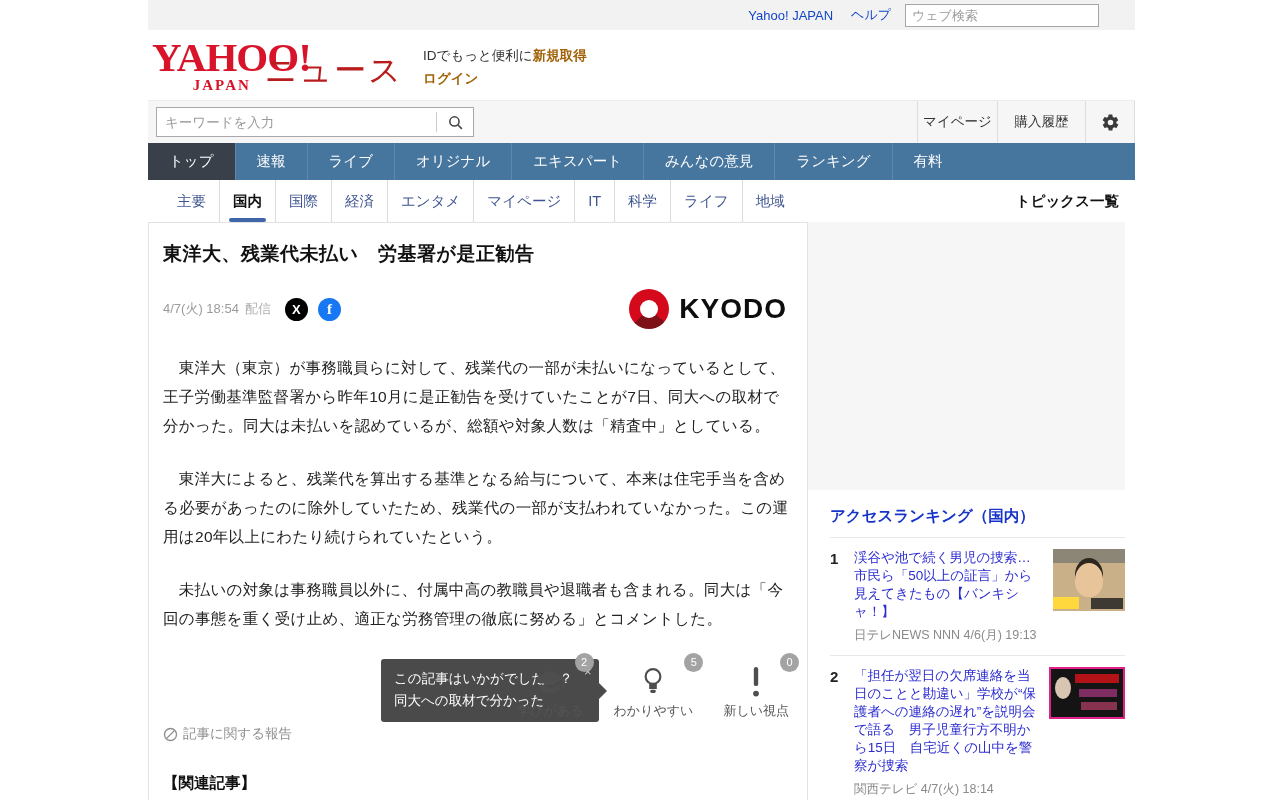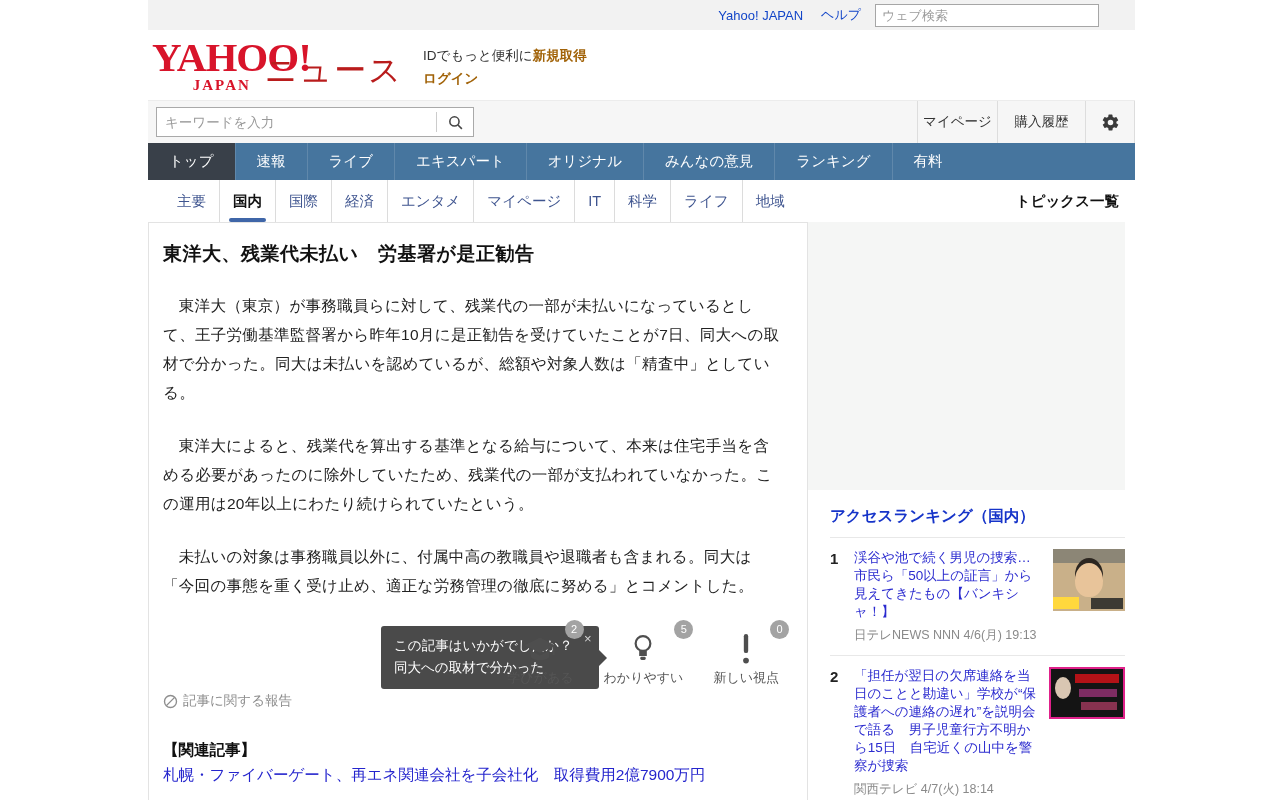--- a/index.html
+++ b/index.html
@@ -5,21 +5,21 @@
   * { margin:0; padding:0; box-sizing:border-box; }
   html,body { width:1280px; height:800px; overflow:hidden; background:#fff;
               font-family:"Liberation Sans", sans-serif; }
   a { text-decoration:none; }
   .page { width:987px; margin-left:148px; }
 
   
   .topbar { height:30px; background:#f2f2f2; display:flex; align-items:center;
             justify-content:flex-end; padding-right:36px; }
   .topbar a { color:#1245c8; font-size:13px; margin-left:18px; }
-  .topbar .websearch { width:224px; height:23px; border:1px solid #a6a6a6; background:#fff;
+  .topbar .websearch { width:194px; height:23px; border:1px solid #a6a6a6; background:#fff;
             font-size:13px; padding:0 6px; margin-left:14px; color:#333;
             font-family:"Liberation Sans", sans-serif; }
   .topbar .websearch::placeholder { color:#9a9a9a; }
 
   
   .masthead { height:70px; background:#fff; display:flex; align-items:center; padding:0 4px; }
   .logo { display:flex; align-items:flex-start; cursor:pointer; }
   .logo-yahoo { font-family:"Liberation Serif", serif; font-weight:bold; font-size:41px;
                 color:#d8142a; letter-spacing:-1px; line-height:1; }
   .logo-japan { font-family:"Liberation Serif", serif; font-weight:bold; font-size:15px;
@@ -60,21 +60,21 @@
                  height:42px; line-height:42px; cursor:pointer; }
   .subnav-item + .subnav-item { border-left:1px solid #dcdcdc; }
   .subnav-item.active { color:#111; font-weight:bold; }
   .subnav-item.active::after { content:""; position:absolute; left:9px; right:9px;
                  bottom:0; height:4px; background:#3f66a8; border-radius:2px; }
   .topics { margin-left:auto; font-size:14.5px; font-weight:bold; color:#111; cursor:pointer; }
 
   
   .main { display:flex; align-items:stretch; height:578px; }
   .article-card { width:660px; background:#fff; border:1px solid #e3e3e3; border-bottom:none;
-                  padding:18px 24px 0 14px; }
+                  padding:18px 14px 0 14px; }
   .article-title { font-size:19px; font-weight:bold; color:#111; letter-spacing:.5px; }
   .meta-row { display:flex; align-items:center; margin-top:22px; }
   .meta-date { font-size:13px; color:#9b9b9b; }
   .meta-haishin { font-size:13px; color:#b0b0b0; margin-left:6px; }
   .sns { display:flex; align-items:center; gap:10px; margin-left:14px; }
   .sns-circle { width:23px; height:23px; border-radius:50%; display:flex; align-items:center;
                 justify-content:center; color:#fff; font-weight:bold; cursor:pointer; }
   .sns-x { background:#000; font-size:13px; }
   .sns-fb { background:#1877f2; font-size:15px; font-family:"Liberation Serif", serif; }
   .provider { margin-left:auto; display:flex; align-items:center; gap:10px; margin-right:6px; }
@@ -185,22 +185,22 @@
           <path d="M19.4 13c.04-.33.06-.66.06-1s-.02-.67-.06-1l2.1-1.65a.5.5 0 0 0 .12-.64l-2-3.46a.5.5 0 0 0-.61-.22l-2.48 1a7.6 7.6 0 0 0-1.73-1l-.37-2.61A.5.5 0 0 0 13.93 2h-4a.5.5 0 0 0-.5.42l-.37 2.61a7.6 7.6 0 0 0-1.73 1l-2.48-1a.5.5 0 0 0-.61.22l-2 3.46a.5.5 0 0 0 .12.64L4.56 11c-.04.33-.06.66-.06 1s.02.67.06 1l-2.1 1.65a.5.5 0 0 0-.12.64l2 3.46c.14.24.42.34.61.22l2.48-1c.53.41 1.11.75 1.73 1l.37 2.61c.04.25.25.42.5.42h4c.25 0 .46-.17.5-.42l.37-2.61a7.6 7.6 0 0 0 1.73-1l2.48 1c.24.1.5 0 .61-.22l2-3.46a.5.5 0 0 0-.12-.64L19.4 13zM12 15.5a3.5 3.5 0 1 1 0-7 3.5 3.5 0 0 1 0 7z"></path>
         </svg>
       </span>
     </div>
   </div>
 
   <div class="nav">
     <div class="nav-tab active">トップ</div>
     <div class="nav-tab">速報</div>
     <div class="nav-tab">ライブ</div>
+    <div class="nav-tab">オリジナル</div>
     <div class="nav-tab">エキスパート</div>
-    <div class="nav-tab">オリジナル</div>
     <div class="nav-tab">みんなの意見</div>
     <div class="nav-tab">ランキング</div>
     <div class="nav-tab">有料</div>
   </div>
 
   <div class="subnav">
     <div class="subnav-item">主要</div>
     <div class="subnav-item active">国内</div>
     <div class="subnav-item">国際</div>
     <div class="subnav-item">経済</div>
@@ -211,20 +211,36 @@
     <div class="subnav-item">ライフ</div>
     <div class="subnav-item">地域</div>
     <div class="topics">トピックス一覧</div>
   </div>
 
   <div class="main">
 
     <div class="article-card">
       <h1 class="article-title">東洋大、残業代未払い　労基署が是正勧告</h1>
 
+      <div class="meta-row">
+        <span class="meta-date">4/7(火) 18:54</span>
+        <span class="meta-haishin">配信</span>
+        <span class="sns">
+          <span class="sns-circle sns-x">
+              <span>X</span>
+            </span>
+          <span class="sns-circle sns-fb">
+              <span>f</span>
+            </span>
+        </span>
+        <span class="provider">
+          <span class="kyodo-ring"></span>
+          <span class="kyodo-word">KYODO</span>
+        </span>
+      </div>
 
       <div class="body-text">
         <p>　東洋大（東京）が事務職員らに対して、残業代の一部が未払いになっているとして、王子労働基準監督署から昨年10月に是正勧告を受けていたことが7日、同大への取材で分かった。同大は未払いを認めているが、総額や対象人数は「精査中」としている。</p>
         <p>　東洋大によると、残業代を算出する基準となる給与について、本来は住宅手当を含める必要があったのに除外していたため、残業代の一部が支払われていなかった。この運用は20年以上にわたり続けられていたという。</p>
         <p>　未払いの対象は事務職員以外に、付属中高の教職員や退職者も含まれる。同大は「今回の事態を重く受け止め、適正な労務管理の徹底に努める」とコメントした。</p>
       </div>
 
       <div class="engagement">
         <div class="tooltip">
           <span class="close">×</span>

